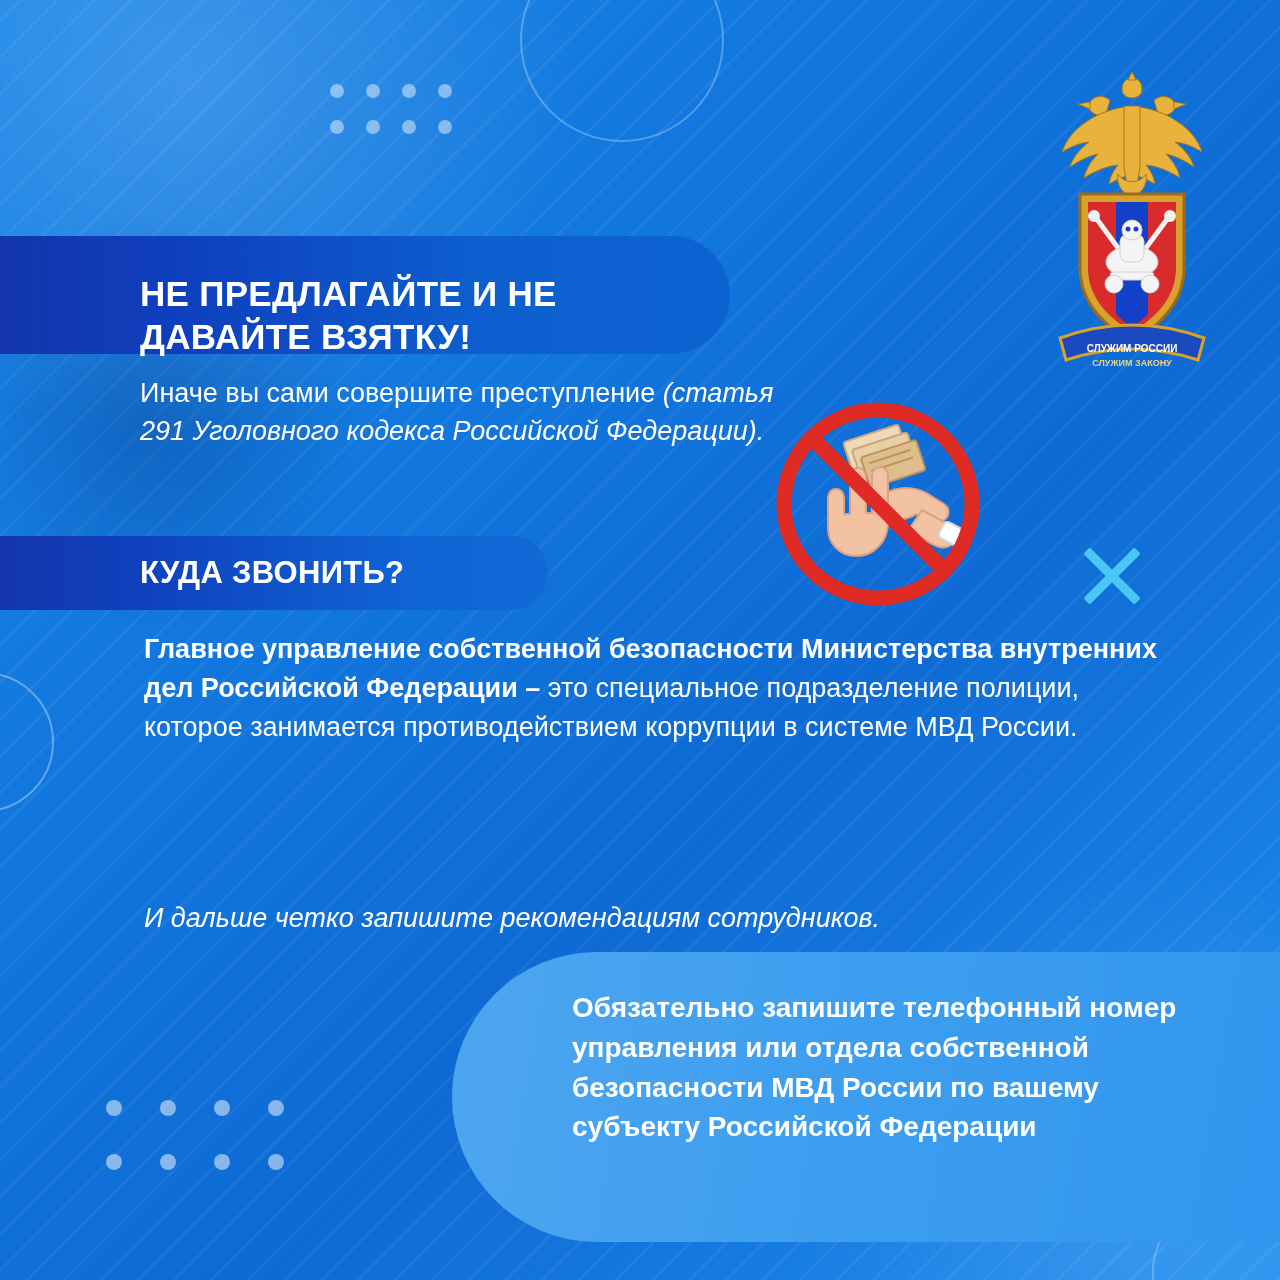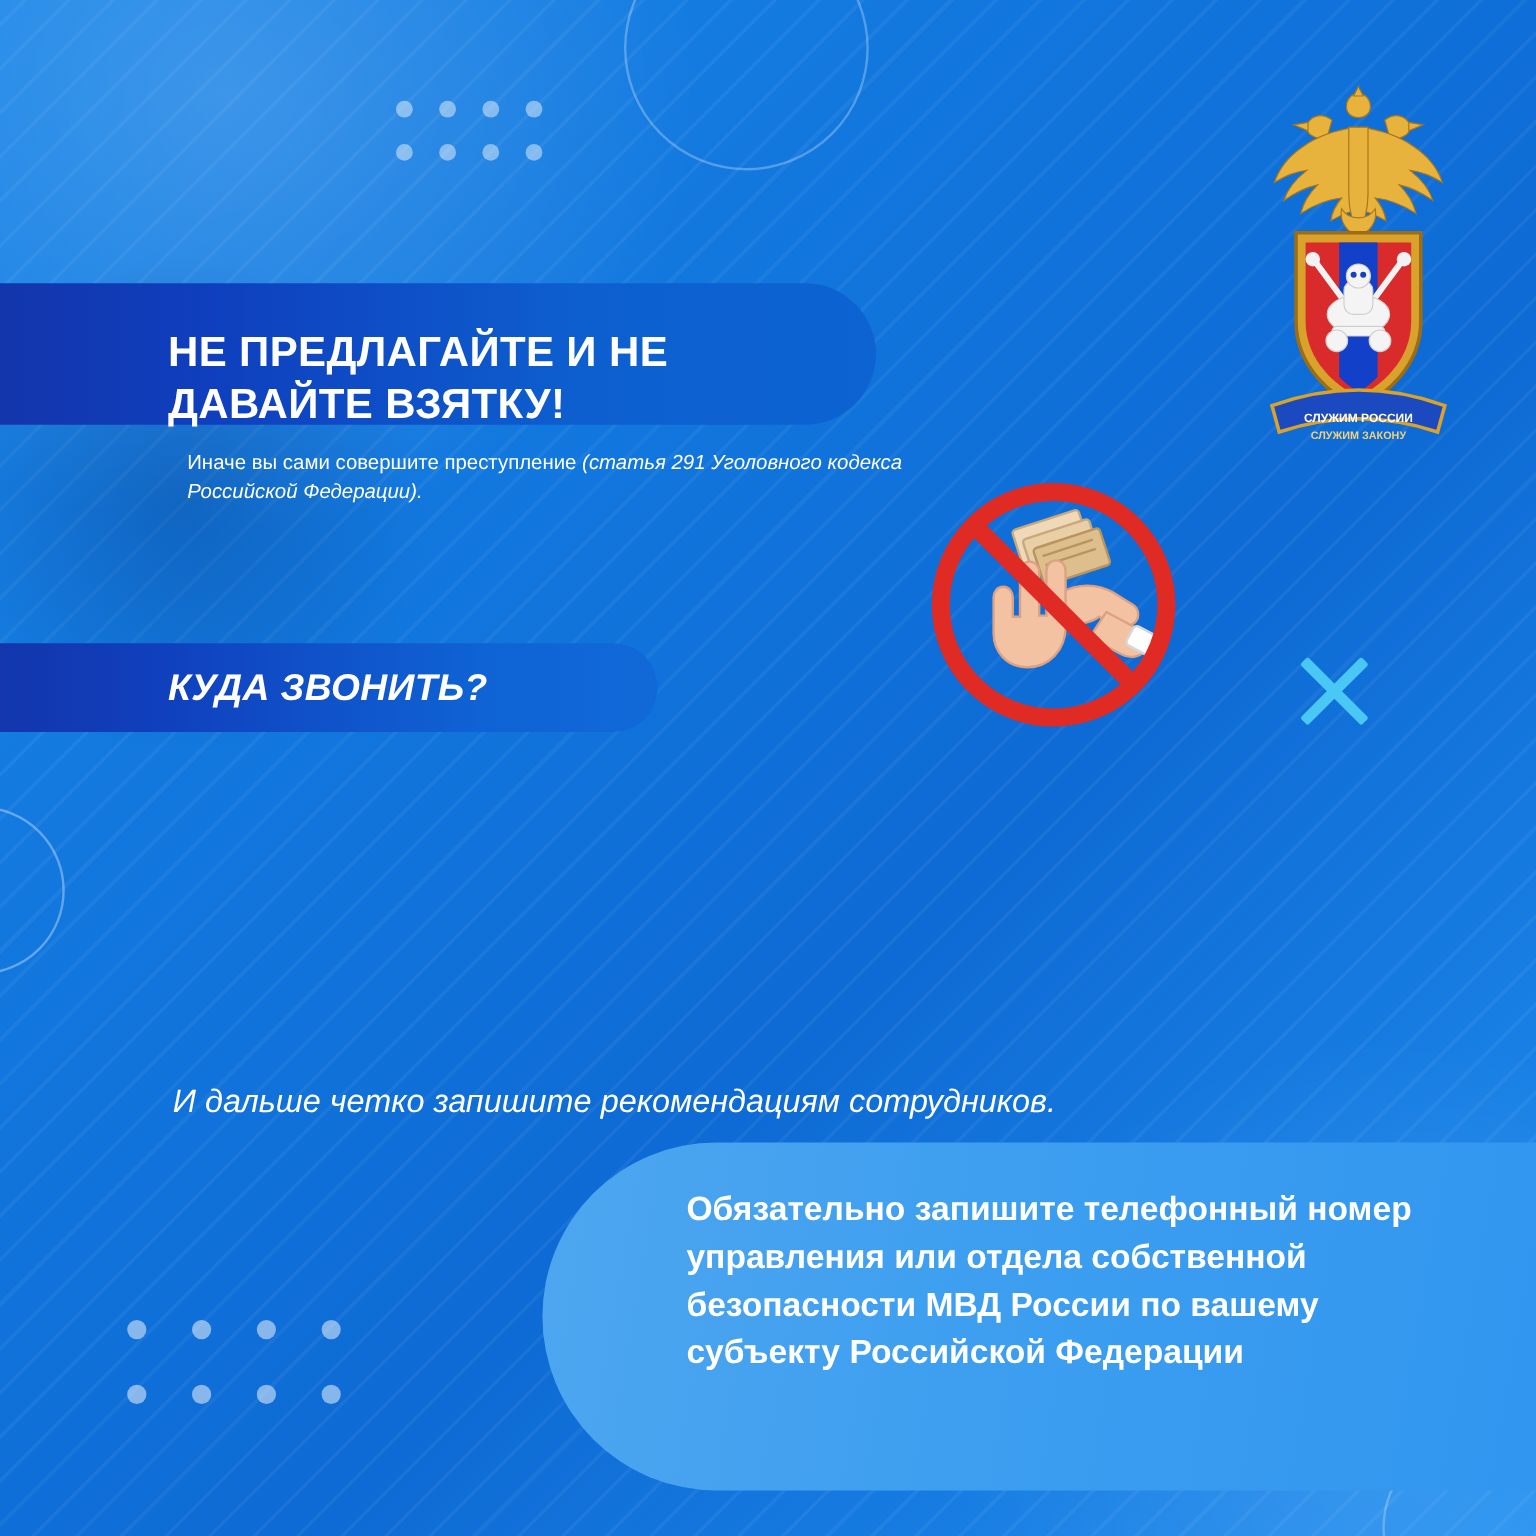--- a/index.html
+++ b/index.html
@@ -133,32 +133,31 @@
     left: -40px; top: 536px;
     width: 588px; height: 74px;
     background: linear-gradient(90deg, #1433a8 0%, #1040bd 30%, #0f63d4 75%, #1169d8 100%);
     border-radius: 0 42px 42px 0;
     padding-left: 180px;
     box-sizing: border-box;
   }
   .banner-sub .sub-text {
     font-size: 31px;
     text-transform: uppercase;
-    font-style: italic;
   }
 
   
   .para {
     position: absolute;
     color: #ffffff;
   }
   .para-crime {
-    left: 156px; top: 374px;
+    left: 140px; top: 374px;
     width: 640px;
-    font-size: 17px;
+    font-size: 27px;
     line-height: 1.42;
   }
   .para-crime .em {
     font-style: italic;
   }
   .para-gusb {
     left: 144px; top: 630px;
     width: 1030px;
     font-size: 27px;
     line-height: 1.45;
@@ -327,20 +326,23 @@
 
       <circle cx="106" cy="106" r="94" fill="none" stroke="#e02a24" stroke-width="15"></circle>
       <line x1="40" y1="40" x2="172" y2="172" stroke="#e02a24" stroke-width="15" stroke-linecap="round"></line>
     </svg>
   </div>
 
   <div class="banner banner-sub">
     <div class="sub-text">КУДА ЗВОНИТЬ?</div>
   </div>
 
+  <div class="para para-gusb">
+    <span class="strong">Главное управление собственной безопасности Министерства внутренних дел Российской Федерации – </span><span>это специальное подразделение полиции, которое занимается противодействием коррупции в системе МВД России.</span>
+  </div>
 
   <div class="para para-follow">И дальше четко запишите рекомендациям сотрудников.</div>
 
   <div class="note-card">
     <div class="note-text">Обязательно запишите телефонный номер управления или отдела собственной безопасности МВД России по вашему субъекту Российской Федерации</div>
   </div>
 
 </div>
 
 </body></html>

